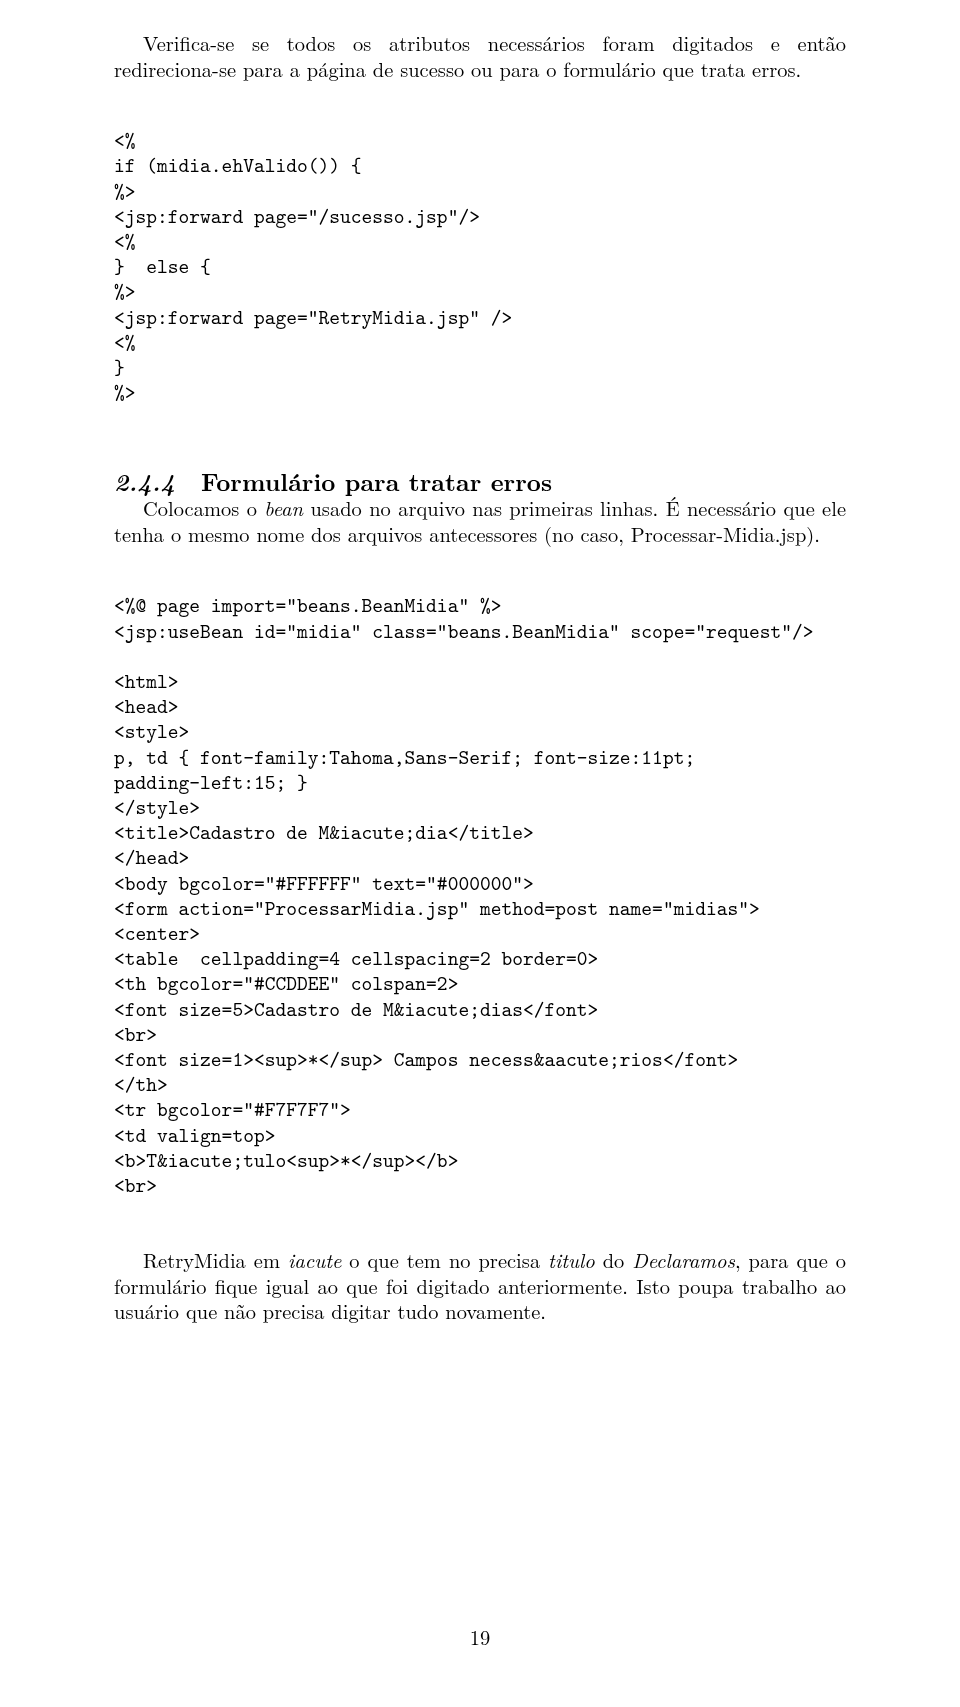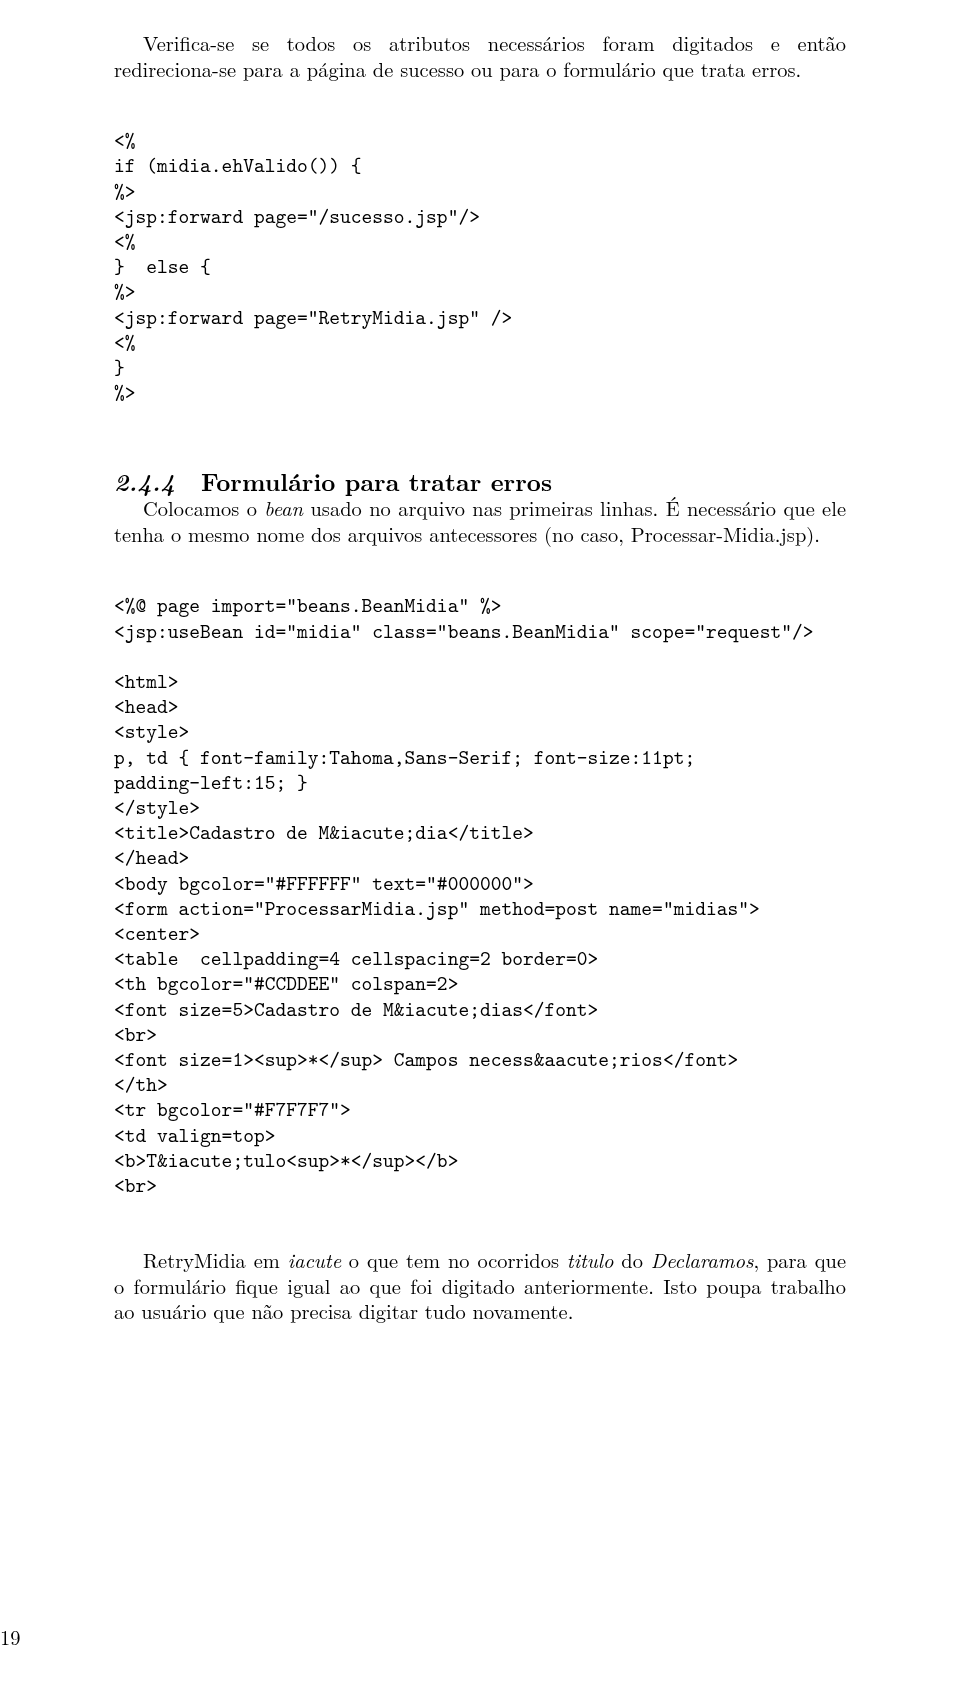--- a/index.html
+++ b/index.html
@@ -41,21 +41,21 @@
     font-style: italic;
   }
   .italic { font-style: italic; }
   .gap-small { height: 28px; }
   .gap-large { height: 50px; }
   .page-num {
     position: absolute;
     bottom: 57px;
     left: 0;
     width: 100%;
-    text-align: left;
+    text-align: center;
     font-size: 20.5px;
   }
 </style>
 </head>
 <body>
 
 <div class="page">
 
   <p class="body-text indent">Verifica-se se todos os atributos necessários foram digitados e então redireciona-se para a página de sucesso ou para o formulário que trata erros.</p>
 
@@ -105,18 +105,18 @@
 &lt;font size=1&gt;&lt;sup&gt;*&lt;/sup&gt; Campos necess&amp;aacute;rios&lt;/font&gt;
 &lt;/th&gt;
 &lt;tr bgcolor="#F7F7F7"&gt;
 &lt;td valign=top&gt;
 &lt;b&gt;T&amp;iacute;tulo&lt;sup&gt;*&lt;/sup&gt;&lt;/b&gt;
 &lt;br&gt;</pre>
 
   <div class="gap-large"></div>
 
   <p class="body-text indent">
-    <span>RetryMidia em </span><span class="italic">iacute</span><span> o que tem no ocorridos </span><span class="italic">titulo</span><span> do </span><span class="italic">Declaramos</span><span>, para que o formulário fique igual ao que foi digitado anteriormente. Isto poupa trabalho ao usuário que não precisa digitar tudo novamente.</span>
+    <span>RetryMidia em </span><span class="italic">iacute</span><span> o que tem no precisa </span><span class="italic">titulo</span><span> do </span><span class="italic">Declaramos</span><span>, para que o formulário fique igual ao que foi digitado anteriormente. Isto poupa trabalho ao usuário que não precisa digitar tudo novamente.</span>
   </p>
 
   <div class="page-num">19</div>
 
 </div>
 
 </body></html>

